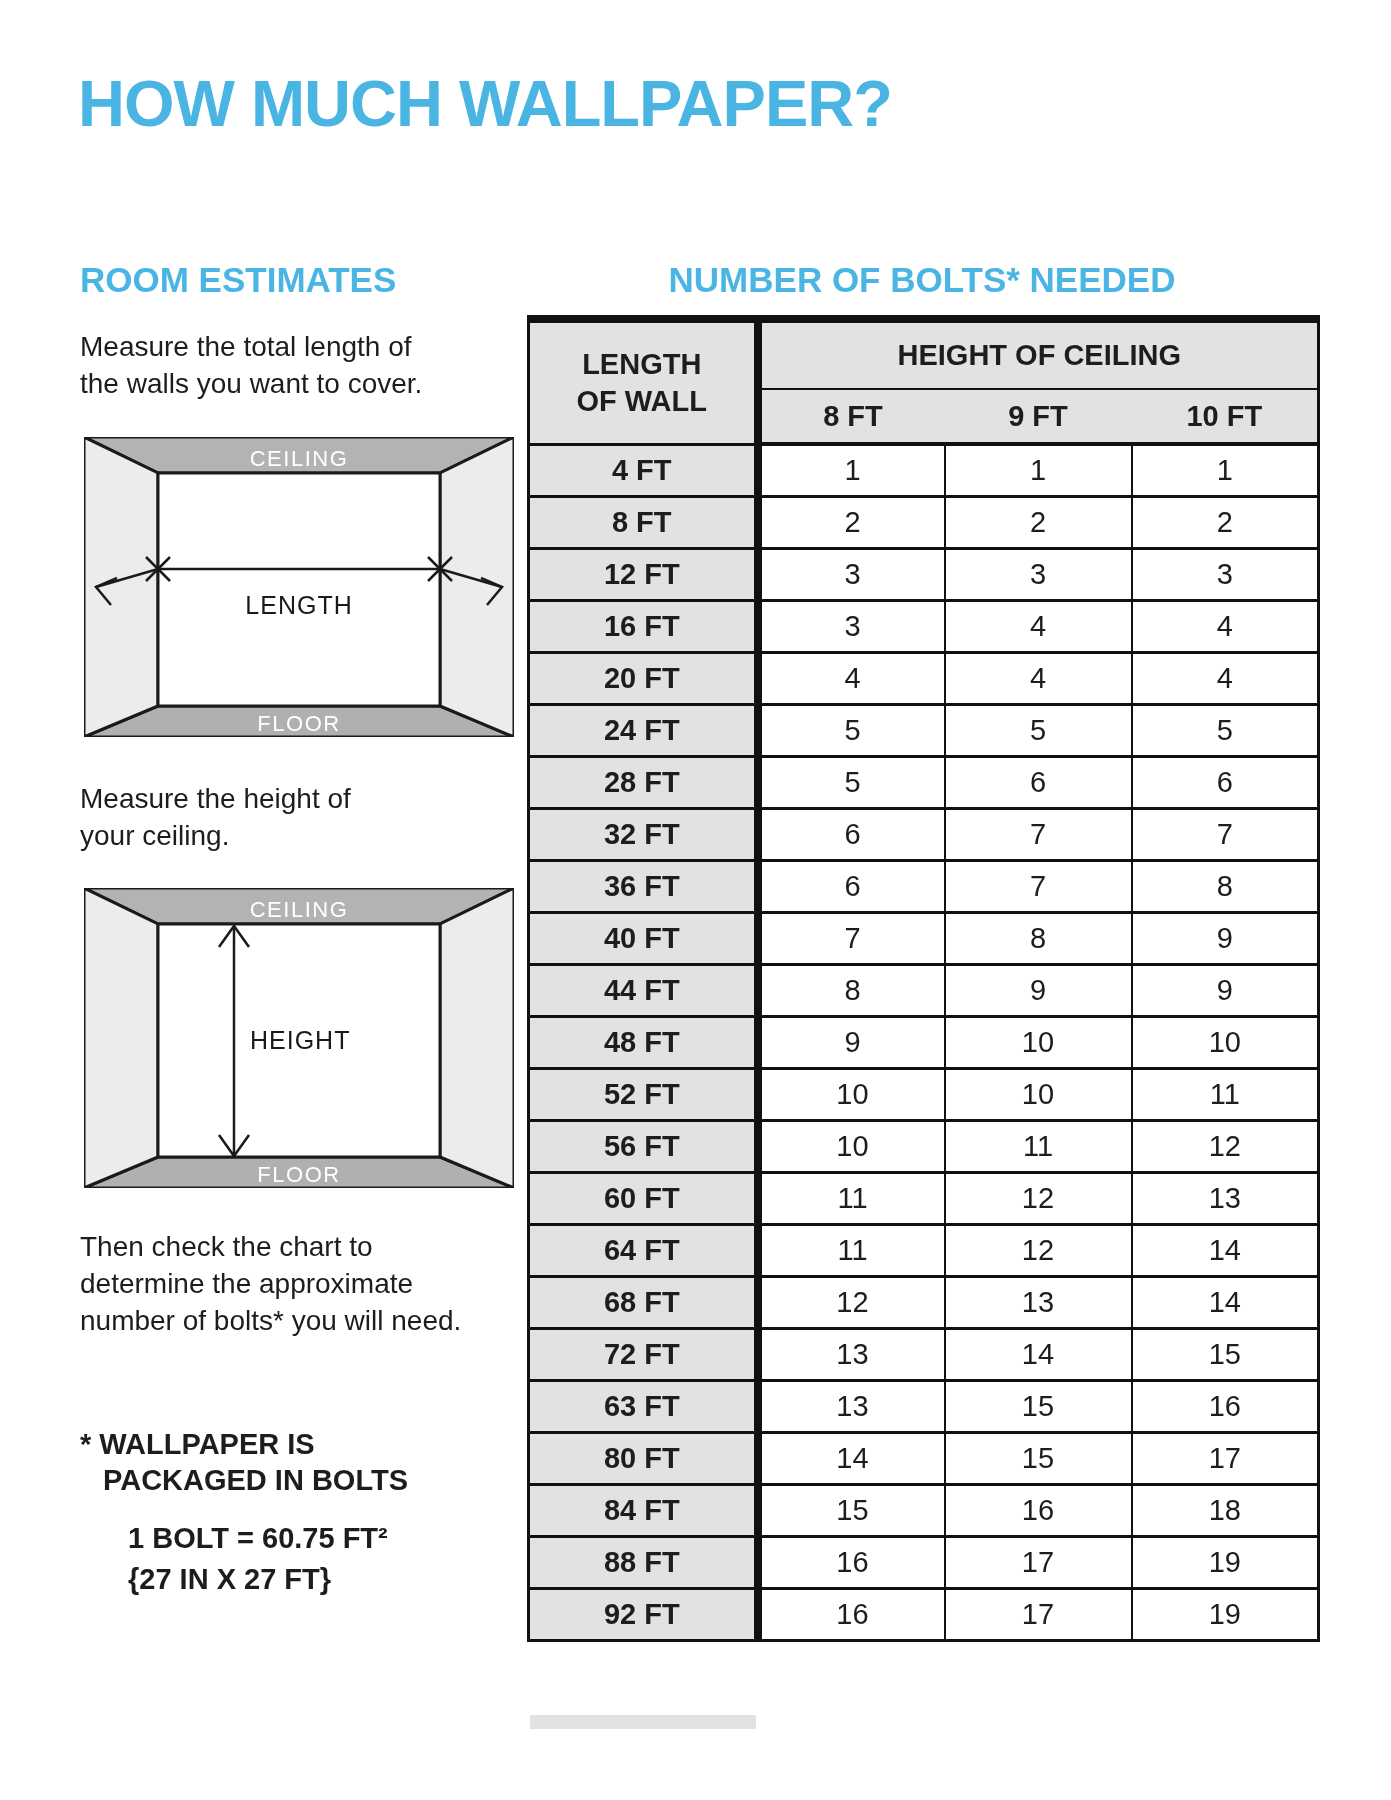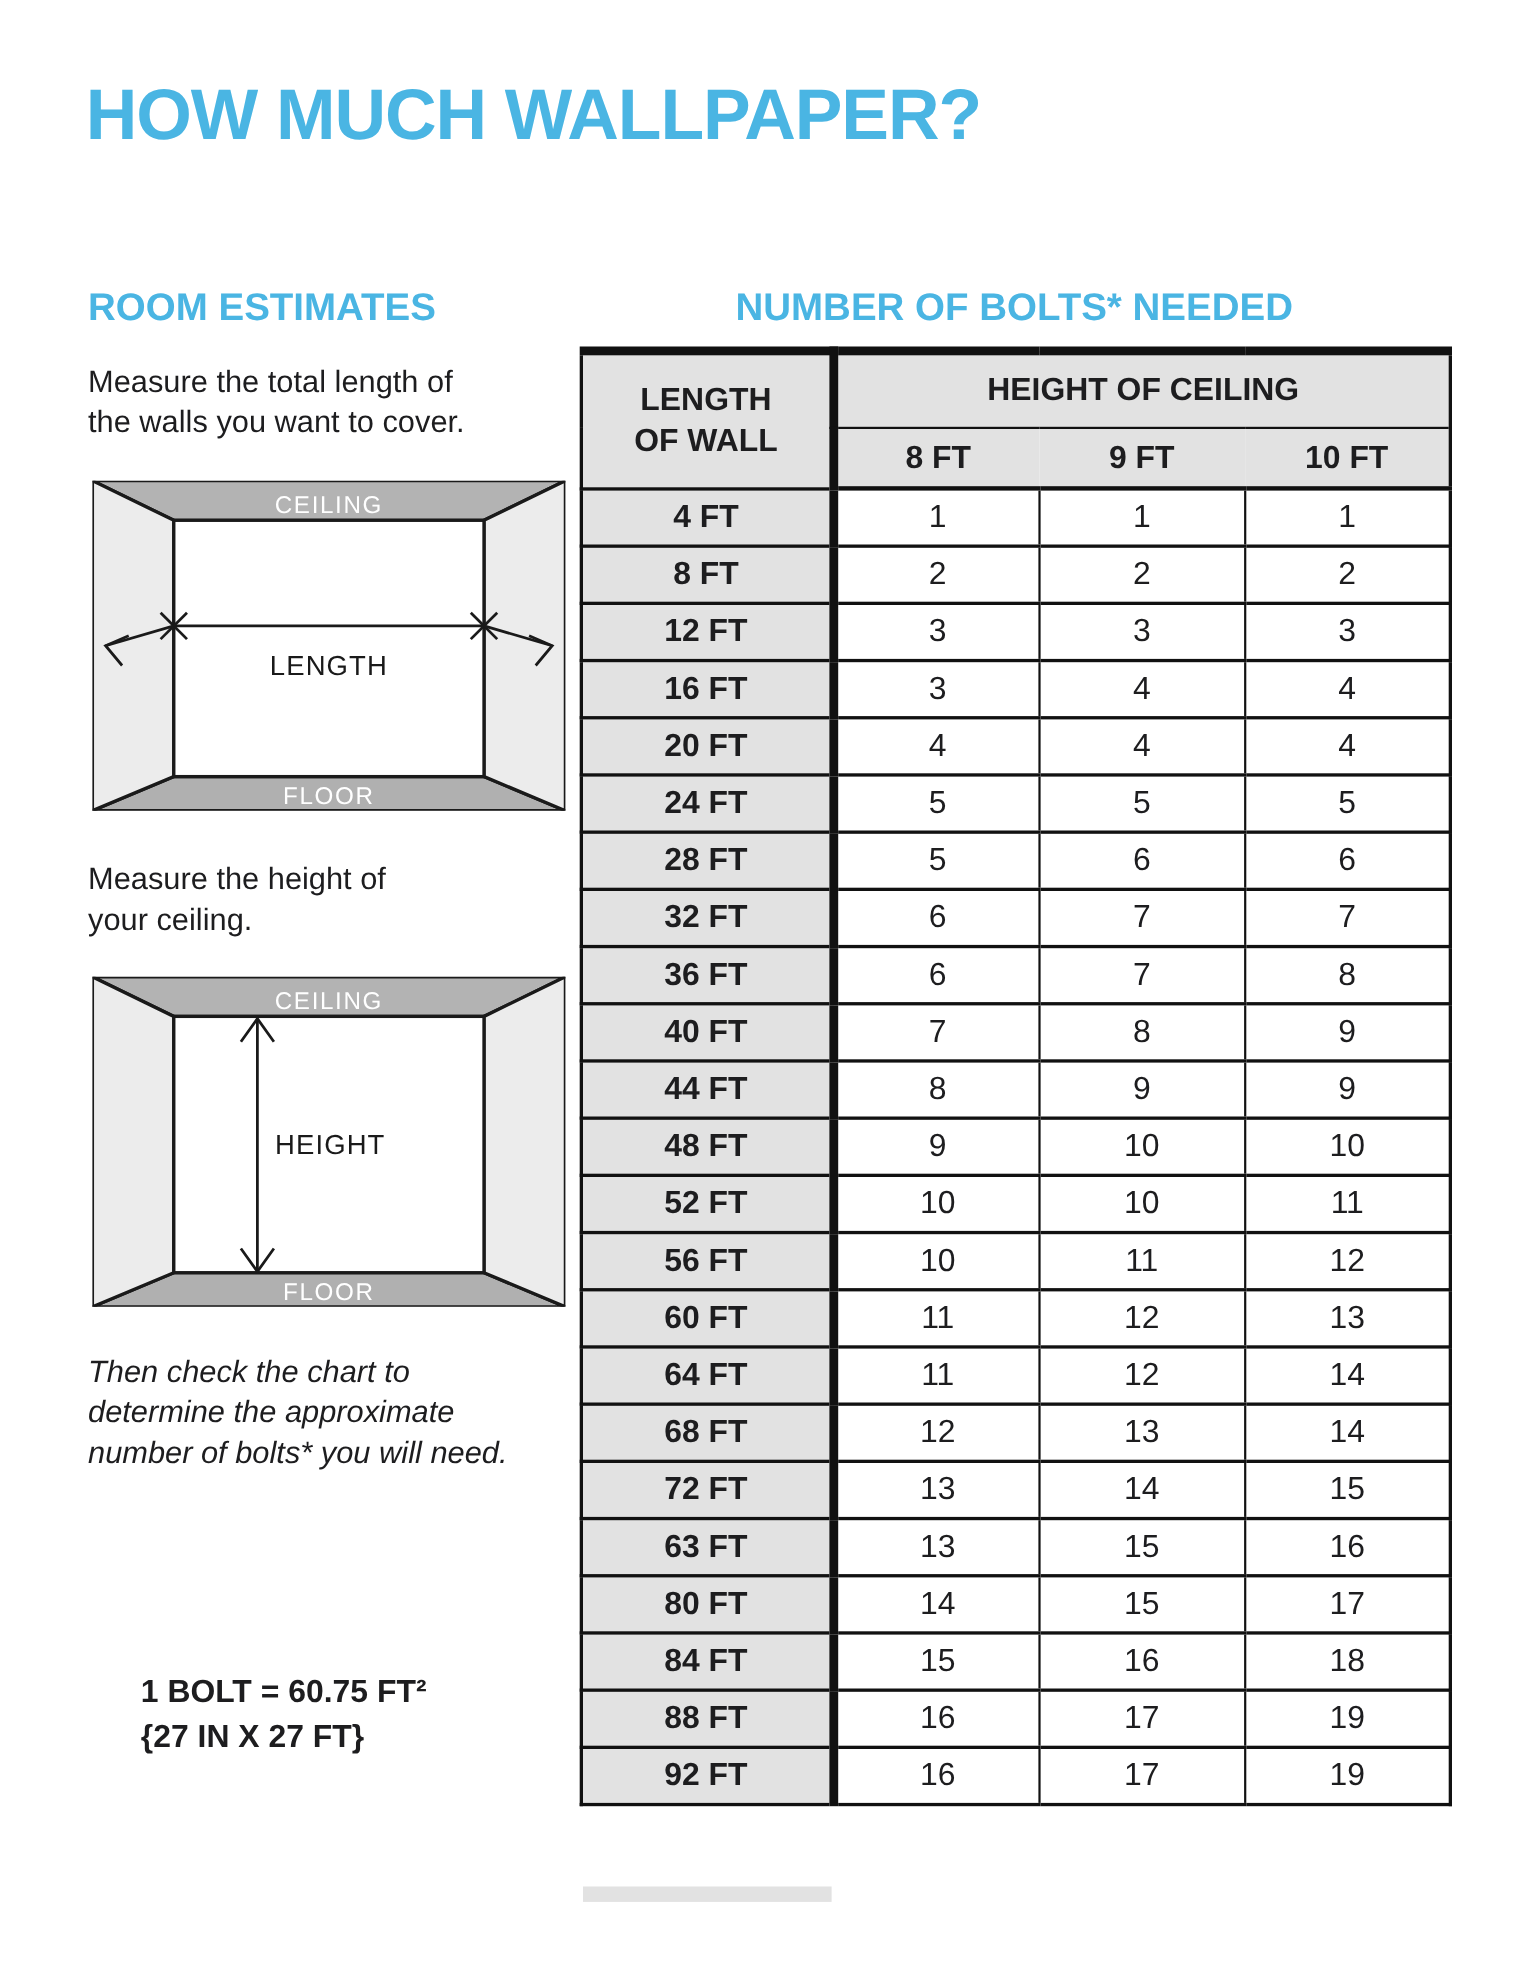--- a/index.html
+++ b/index.html
@@ -15,21 +15,21 @@
   }
   .section-heading {
     position:absolute; font-size:35px; font-weight:bold; color:var(--accent);
     letter-spacing:0; white-space:nowrap;
   }
   .h-room { left:80px; top:260px; }
   .h-bolts { left:527px; top:260px; width:790px; text-align:center; }
   .para { position:absolute; left:80px; font-size:28px; line-height:37px; color:var(--ink); }
   .p1 { top:328px; }
   .p2 { top:780px; }
-  .p3 { top:1228px;font-style:italic; }
+  .p3 { top:1228px; }
   .note { position:absolute; left:80px; top:1426px; font-size:29px; font-weight:bold; line-height:36px; }
   .note .indent { padding-left:23px; }
   .boltinfo { position:absolute; left:80px; top:1518px; font-size:29px; font-weight:bold; line-height:41px;margin-left:48px; }
   .diagram { position:absolute; left:84px; width:430px; height:300px; }
   .d1 { top:437px; }
   .d2 { top:888px; }
 
   table.bolt {
     position:absolute; left:527px; top:315px; width:790px;
     border-collapse:collapse; table-layout:fixed; text-align:center;
@@ -117,20 +117,24 @@
     </g>
     <text x="166" y="161" text-anchor="start" font-size="25" letter-spacing="1" fill="#1a1a1a">HEIGHT</text>
   </svg>
 
   <div class="para p3">
     <div>Then check the chart to</div>
     <div>determine the approximate</div>
     <div>number of bolts* you will need.</div>
   </div>
 
+  <div class="note">
+    <div>* WALLPAPER IS</div>
+    <div class="indent">PACKAGED IN BOLTS</div>
+  </div>
 
   <div class="boltinfo">
     <div>1 BOLT = 60.75 FT²</div>
     <div>{27 IN X 27 FT}</div>
   </div>
 
   <div class="section-heading h-bolts">NUMBER OF BOLTS* NEEDED</div>
 
   <table class="bolt">
     <colgroup>

